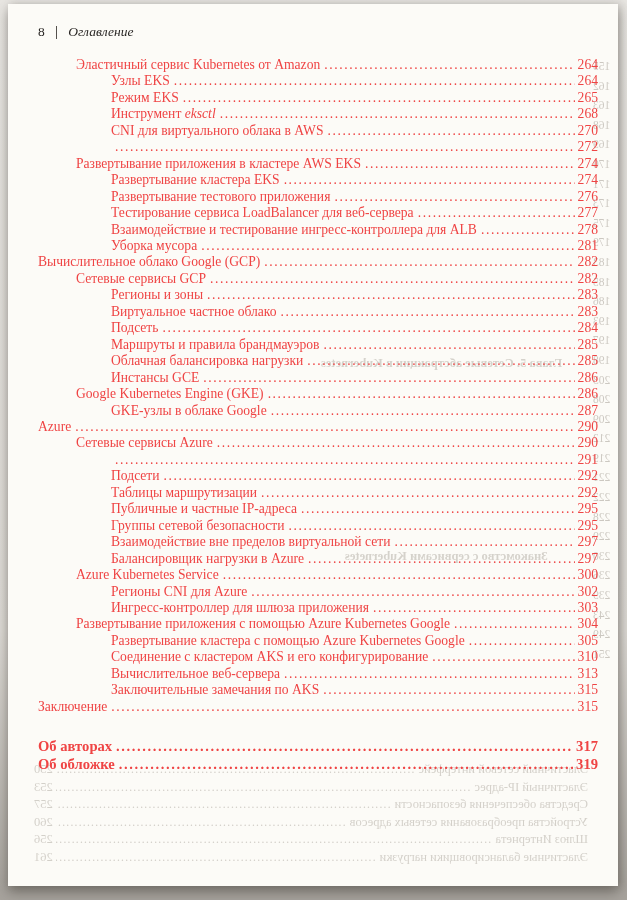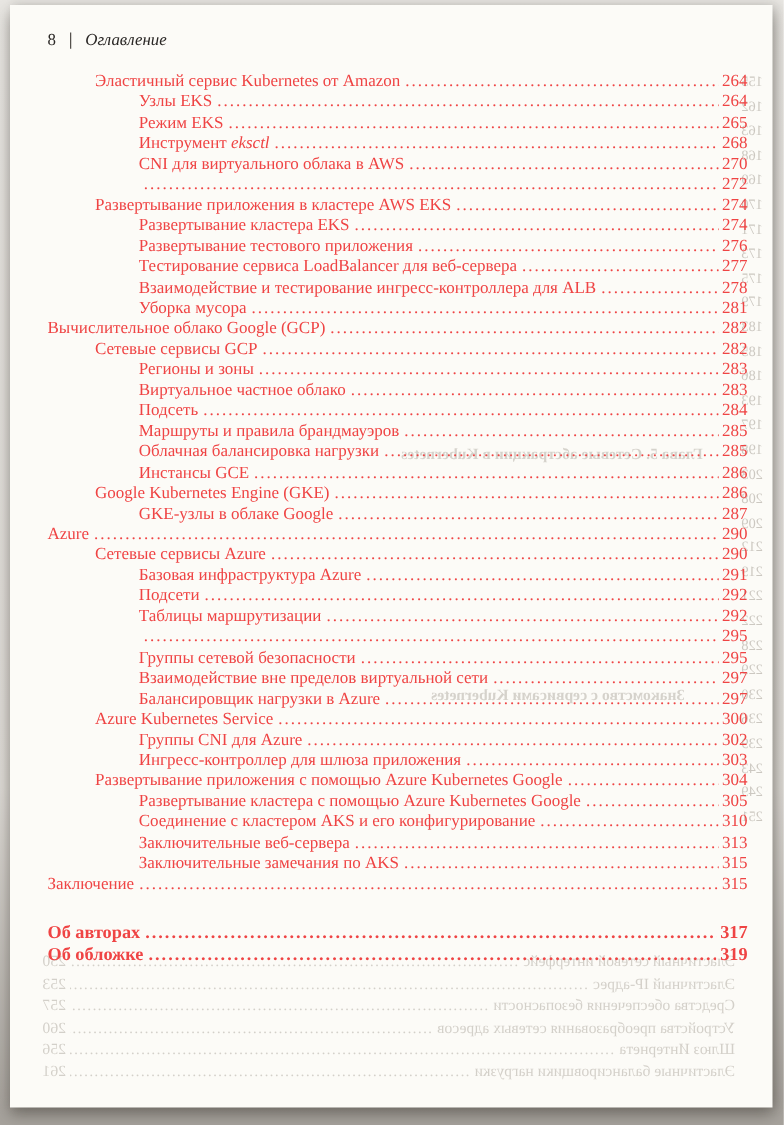--- a/index.html
+++ b/index.html
@@ -251,35 +251,35 @@
           <span class="t">Azure</span>
           <span class="dots"></span>
           <span class="pg">290</span>
         </div>
         <div class="row lvl1">
           <span class="t">Сетевые сервисы Azure</span>
           <span class="dots"></span>
           <span class="pg">290</span>
         </div>
         <div class="row lvl2">
-          <span class="t">Базовая инфраструктура Azure</span>
           <span class="dots"></span>
           <span class="pg">291</span>
         </div>
         <div class="row lvl2">
           <span class="t">Подсети</span>
           <span class="dots"></span>
           <span class="pg">292</span>
         </div>
         <div class="row lvl2">
           <span class="t">Таблицы маршрутизации</span>
           <span class="dots"></span>
           <span class="pg">292</span>
         </div>
         <div class="row lvl2">
+          <span class="t">Публичные и частные IP-адреса</span>
           <span class="dots"></span>
           <span class="pg">295</span>
         </div>
         <div class="row lvl2">
           <span class="t">Группы сетевой безопасности</span>
           <span class="dots"></span>
           <span class="pg">295</span>
         </div>
         <div class="row lvl2">
           <span class="t">Взаимодействие вне пределов виртуальной сети</span>
@@ -290,21 +290,21 @@
           <span class="t">Балансировщик нагрузки в Azure</span>
           <span class="dots"></span>
           <span class="pg">297</span>
         </div>
         <div class="row lvl1">
           <span class="t">Azure Kubernetes Service</span>
           <span class="dots"></span>
           <span class="pg">300</span>
         </div>
         <div class="row lvl2">
-          <span class="t">Группы CNI для Azure</span>
+          <span class="t">Регионы CNI для Azure</span>
           <span class="dots"></span>
           <span class="pg">302</span>
         </div>
         <div class="row lvl2">
           <span class="t">Ингресс-контроллер для шлюза приложения</span>
           <span class="dots"></span>
           <span class="pg">303</span>
         </div>
         <div class="row lvl1">
           <span class="t">Развертывание приложения с помощью Azure Kubernetes Google</span>
@@ -315,21 +315,21 @@
           <span class="t">Развертывание кластера с помощью Azure Kubernetes Google</span>
           <span class="dots"></span>
           <span class="pg">305</span>
         </div>
         <div class="row lvl2">
           <span class="t">Соединение с кластером AKS и его конфигурирование</span>
           <span class="dots"></span>
           <span class="pg">310</span>
         </div>
         <div class="row lvl2">
-          <span class="t">Заключительные веб-сервера</span>
+          <span class="t">Вычислительное веб-сервера</span>
           <span class="dots"></span>
           <span class="pg">313</span>
         </div>
         <div class="row lvl2">
           <span class="t">Заключительные замечания по AKS</span>
           <span class="dots"></span>
           <span class="pg">315</span>
         </div>
         <div class="row lvl0">
           <span class="t">Заключение</span>

